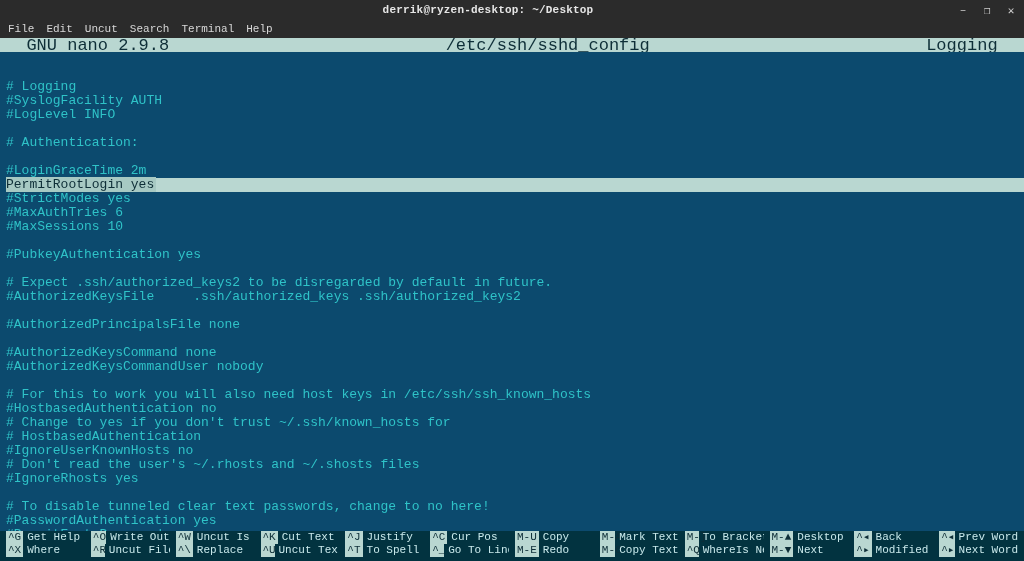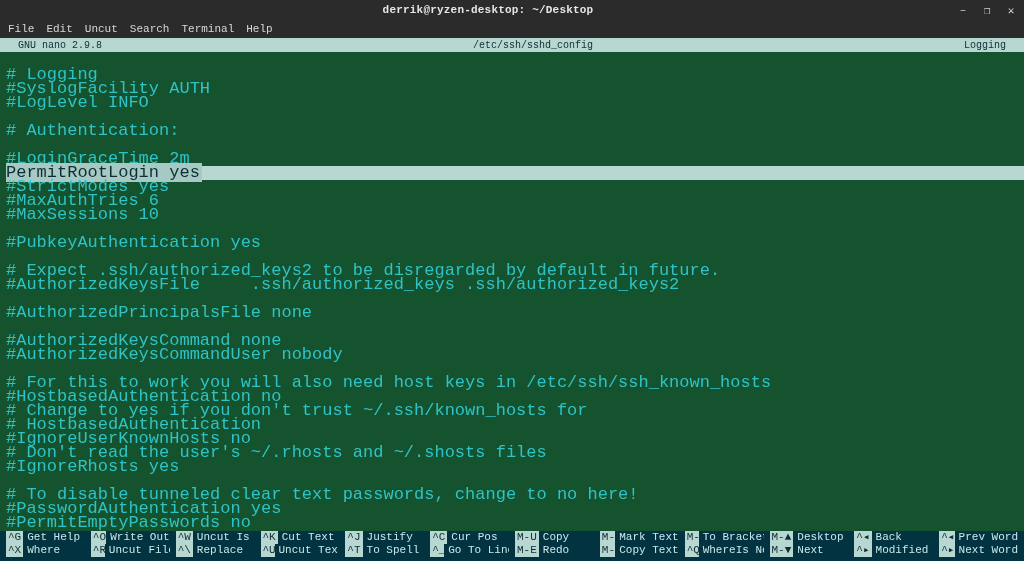--- a/index.html
+++ b/index.html
@@ -42,35 +42,35 @@
       font-size: 11px;
     }
     .menubar .menu-item { cursor:pointer; }
     
     .nano-header {
       height: 14px;
       background: #b9d7d1;
       color:#0e2e37;
       display:flex;
       align-items:center;
-      font-size:10px;
+      font-size:17px;
       padding: 0 6px;
     }
     .nano-header .left { flex: 0 0 auto; white-space: pre; }
     .nano-header .center { flex:1; text-align:center; white-space:pre;border-radius:6px; }
     .nano-header .right { flex:0 0 auto; white-space:pre; }
 
     
     .editor {
       flex:1;
-      background:#14532d;
+      background:#0c4a6e;
       color:#2fc3c8;
-      padding: 2px 6px 4px 6px;
+      padding: 14px 6px 4px 6px;
       line-height: 14px;
-      font-size: 17px;
+      font-size: 13px;
       overflow:hidden;
       white-space: pre;
     }
     .editor .line { height:14px; }
     
     .hl-line {
       display:inline-block;
     }
     .hl-line .hl-text {
       background:#a7c9c3;

